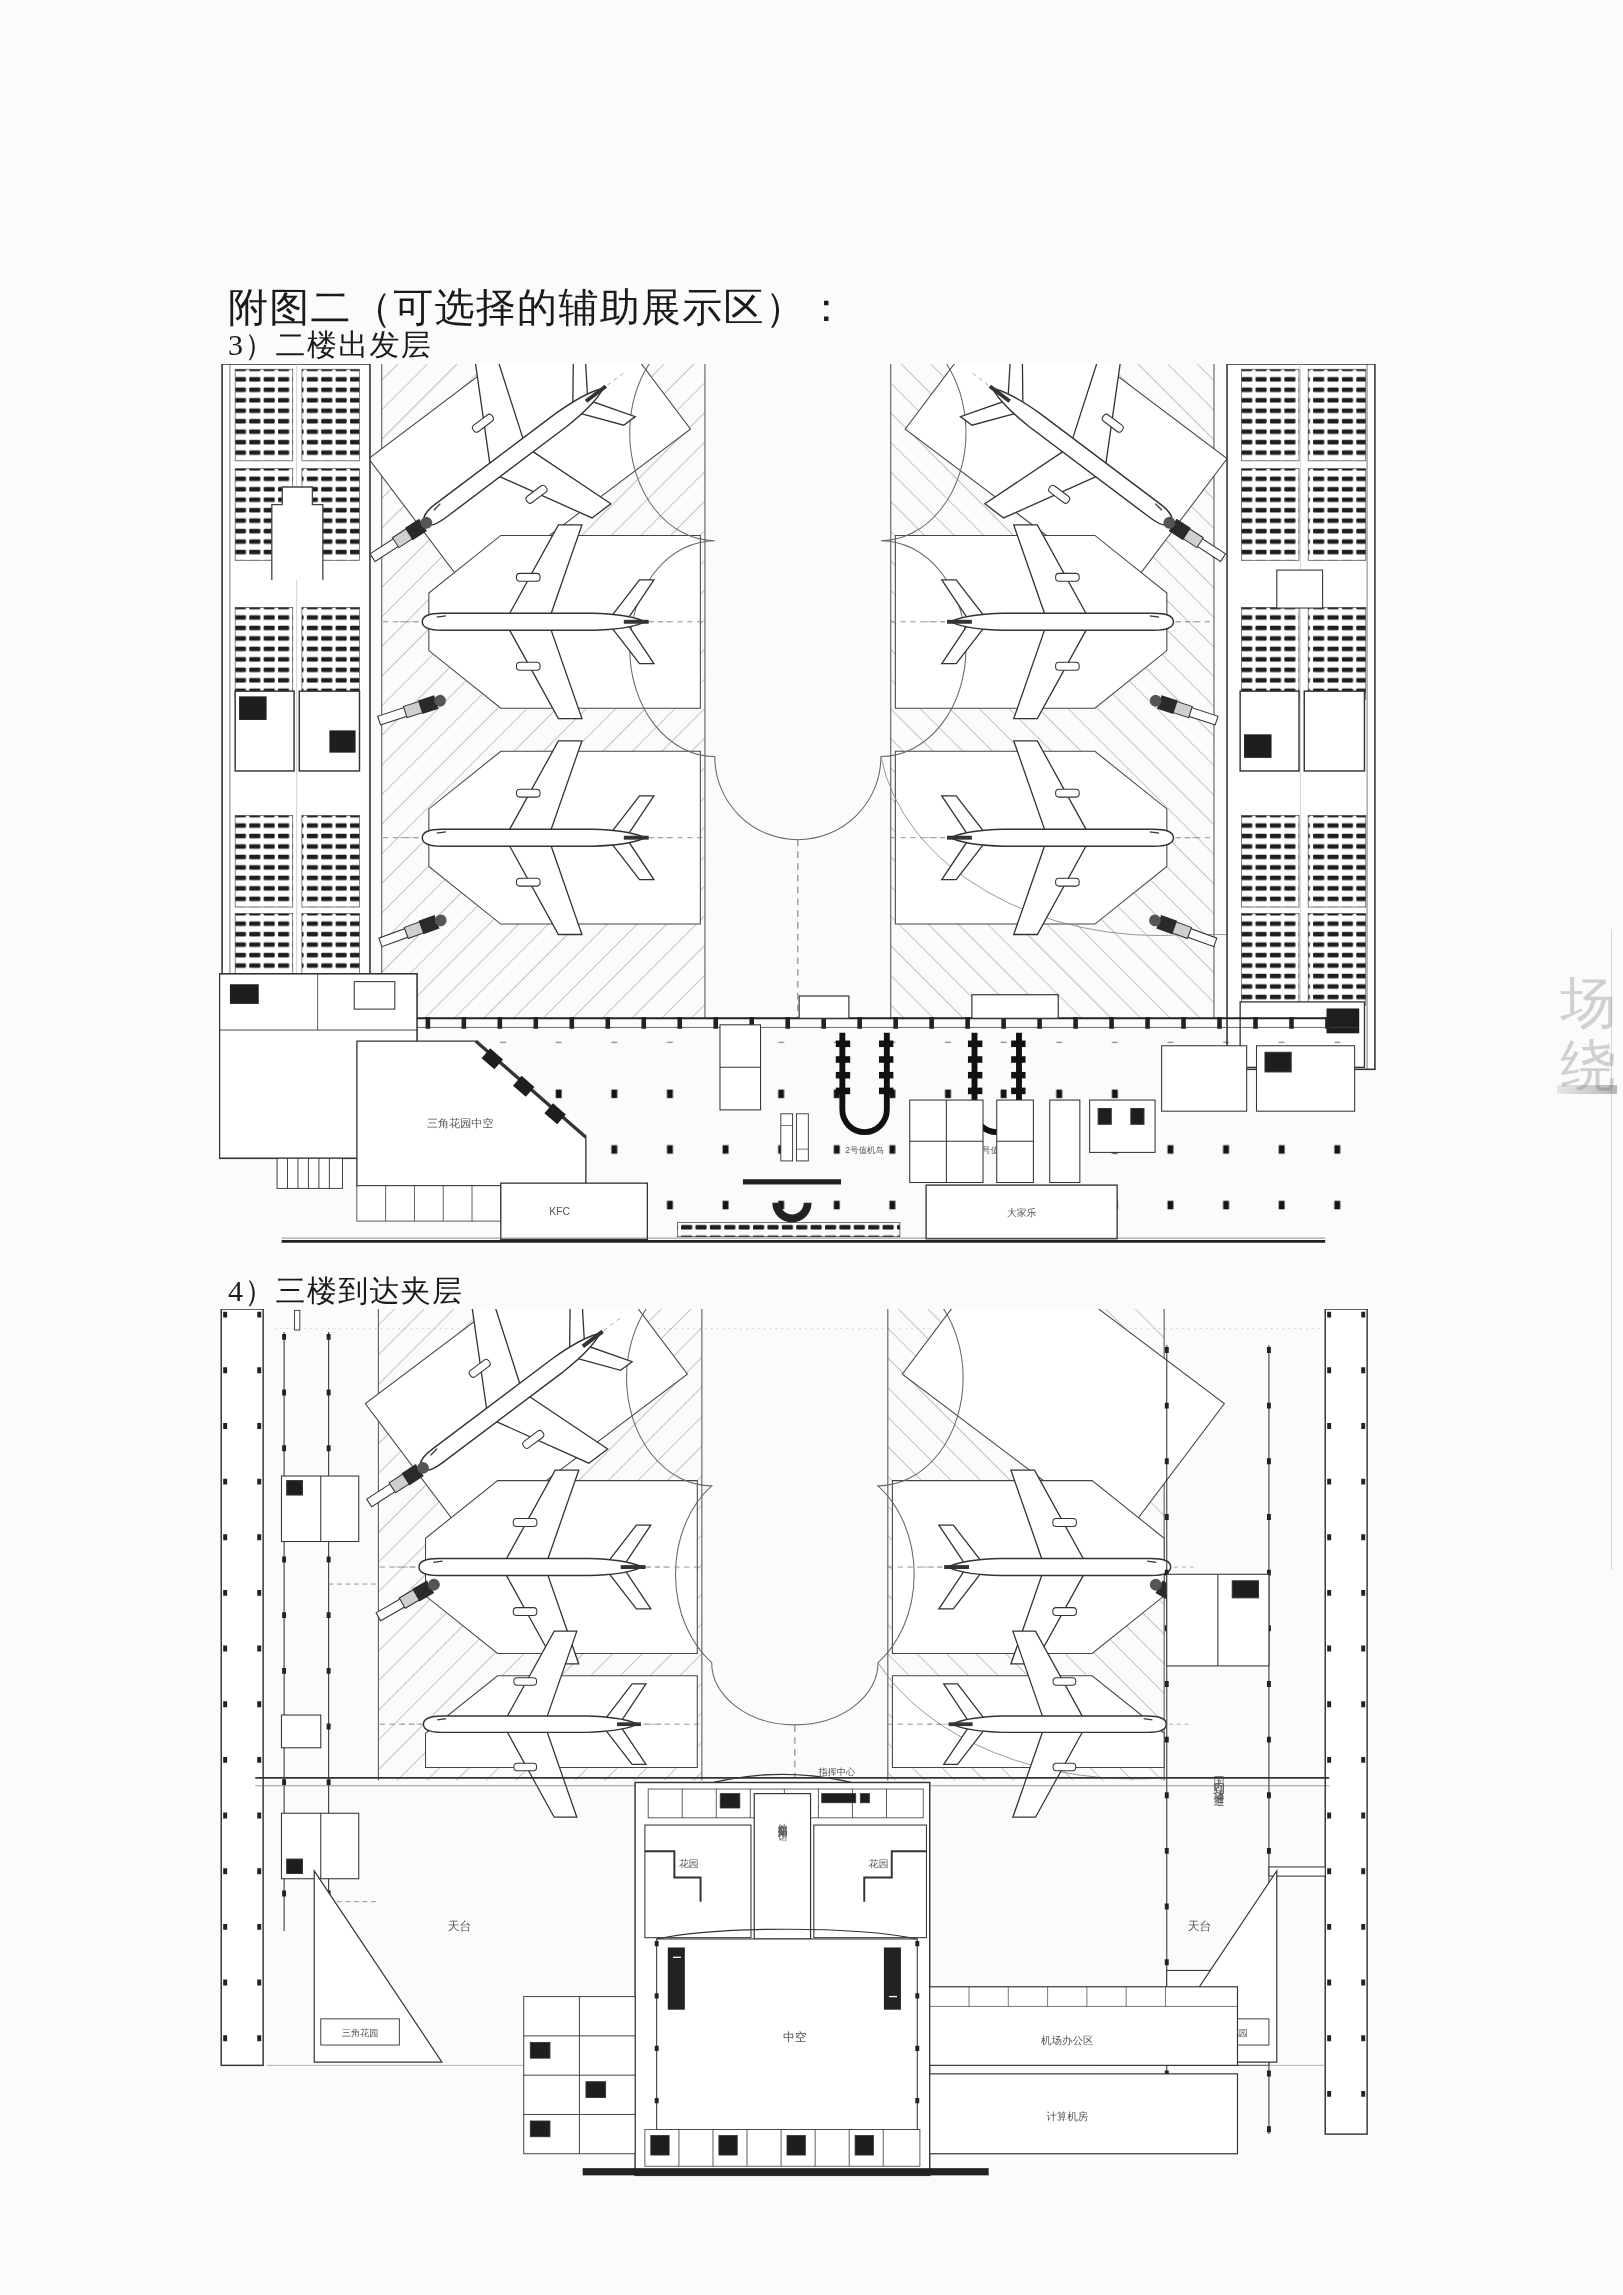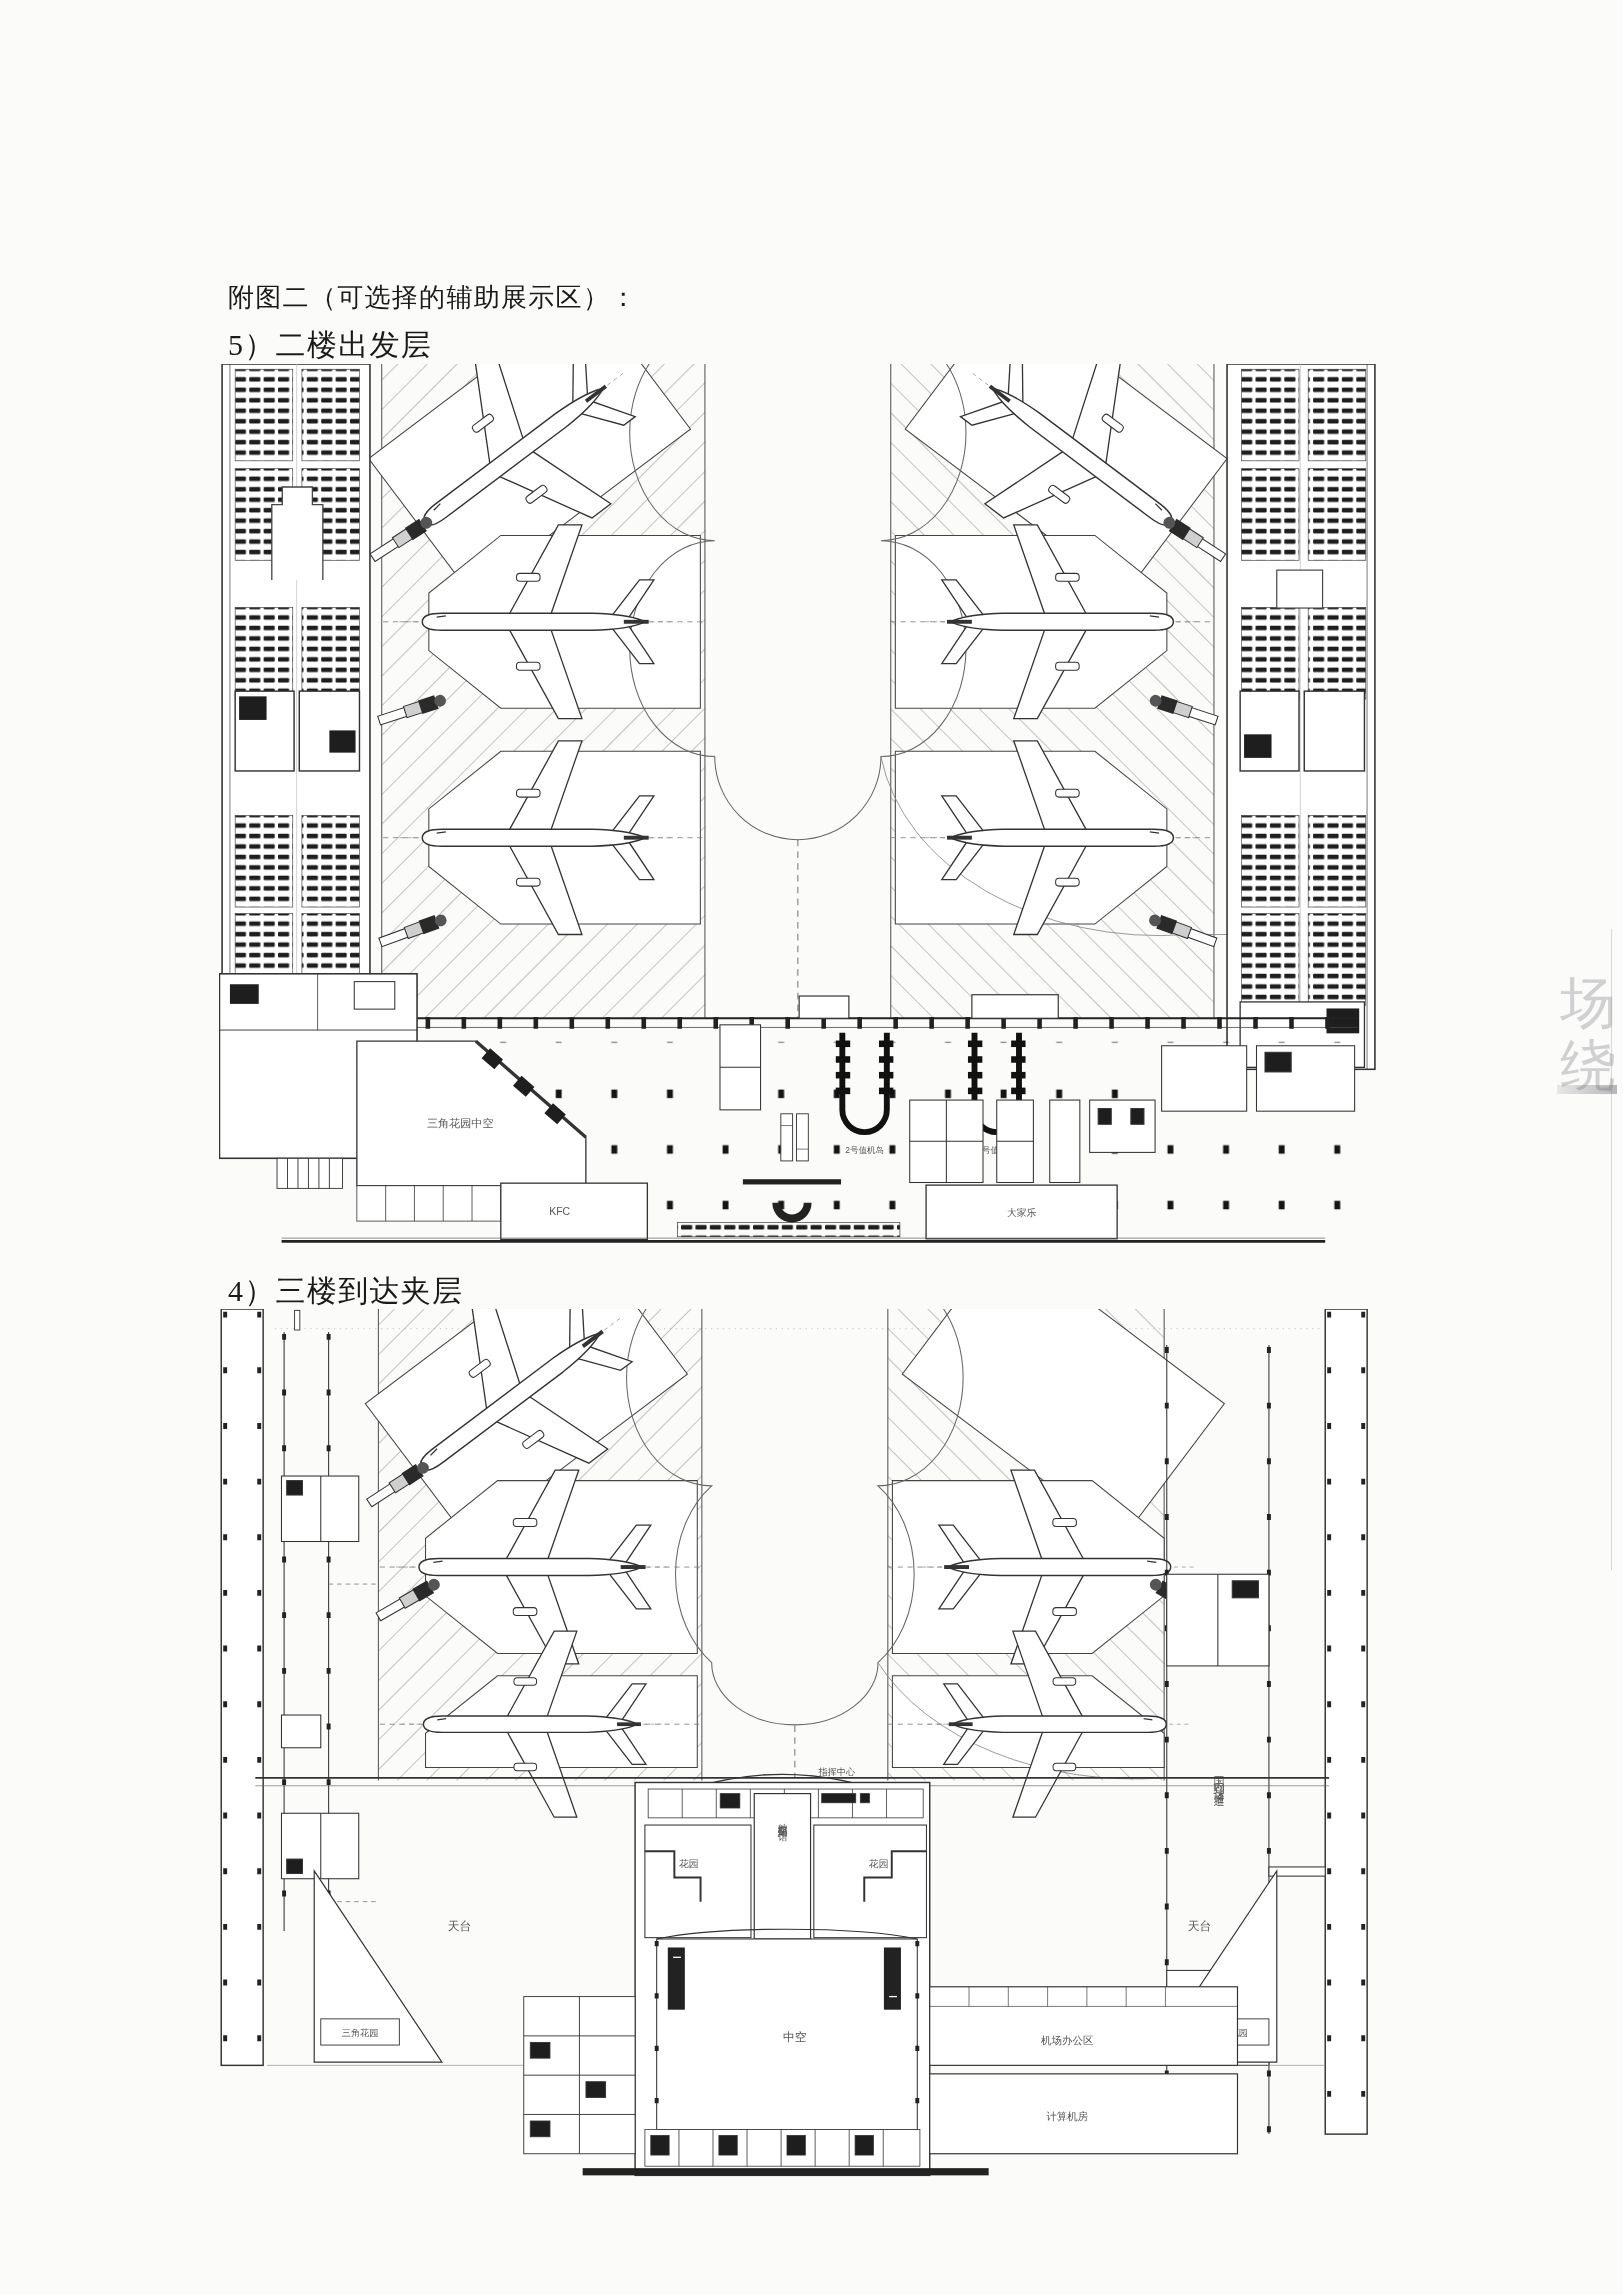--- a/index.html
+++ b/index.html
@@ -3,39 +3,39 @@
 <meta charset="utf-8">
 <style>
   html,body{margin:0;padding:0;}
   body{
     width:1623px;height:2295px;position:relative;overflow:hidden;
     background:#fbfbf9;
     font-family:"Liberation Serif","DejaVu Serif",serif;
     color:#1a1a1a;
   }
   .doc-text{position:absolute;left:228px;letter-spacing:1.3px;white-space:nowrap;}
-  #title{top:280px;font-size:26px;}
+  #title{top:280px;font-size:40px;}
   #caption1{top:325px;font-size:30px;}
   #caption2{top:1271px;font-size:30px;}
   .plan{position:absolute;}
   #plan1{left:219px;top:364px;}
   #plan2{left:216px;top:1309px;}
   svg text{font-family:"Liberation Sans","DejaVu Sans",sans-serif;fill:#555;}
   .vtext{writing-mode:vertical-rl;text-orientation:upright;}
   #margin-marks{position:absolute;right:-9.2px;top:972px;width:72px;
     color:rgba(130,130,140,0.35);font-size:56px;line-height:63px;text-align:left;}
   #margin-smudge{position:absolute;left:1557px;top:1085px;width:60px;height:9.2px;
     background:linear-gradient(90deg,rgba(120,120,125,.15),rgba(100,100,105,.45));}
   #scan-edge{position:absolute;left:1611px;top:929px;width:0.7px;height:641px;background:rgba(150,150,150,.35);}
 </style>
 </head>
 <body>
 
 <div id="title" class="doc-text">附图二（可选择的辅助展示区）：</div>
-<div id="caption1" class="doc-text">5）二楼出发层</div>
+<div id="caption1" class="doc-text">3）二楼出发层</div>
 
 <svg id="plan1" class="plan" width="1159" height="880" viewBox="0 0 1770 1345">
   <defs>
     <pattern id="hatchL" width="32" height="32" patternUnits="userSpaceOnUse" patternTransform="rotate(45)">
       <line x1="0" y1="0" x2="0" y2="32" stroke="#8a8a8a" stroke-width="1.5"></line>
     </pattern>
     <pattern id="hatchR" width="32" height="32" patternUnits="userSpaceOnUse" patternTransform="rotate(-45)">
       <line x1="0" y1="0" x2="0" y2="32" stroke="#8a8a8a" stroke-width="1.5"></line>
     </pattern>
     <pattern id="seats" width="22" height="16" patternUnits="userSpaceOnUse">

